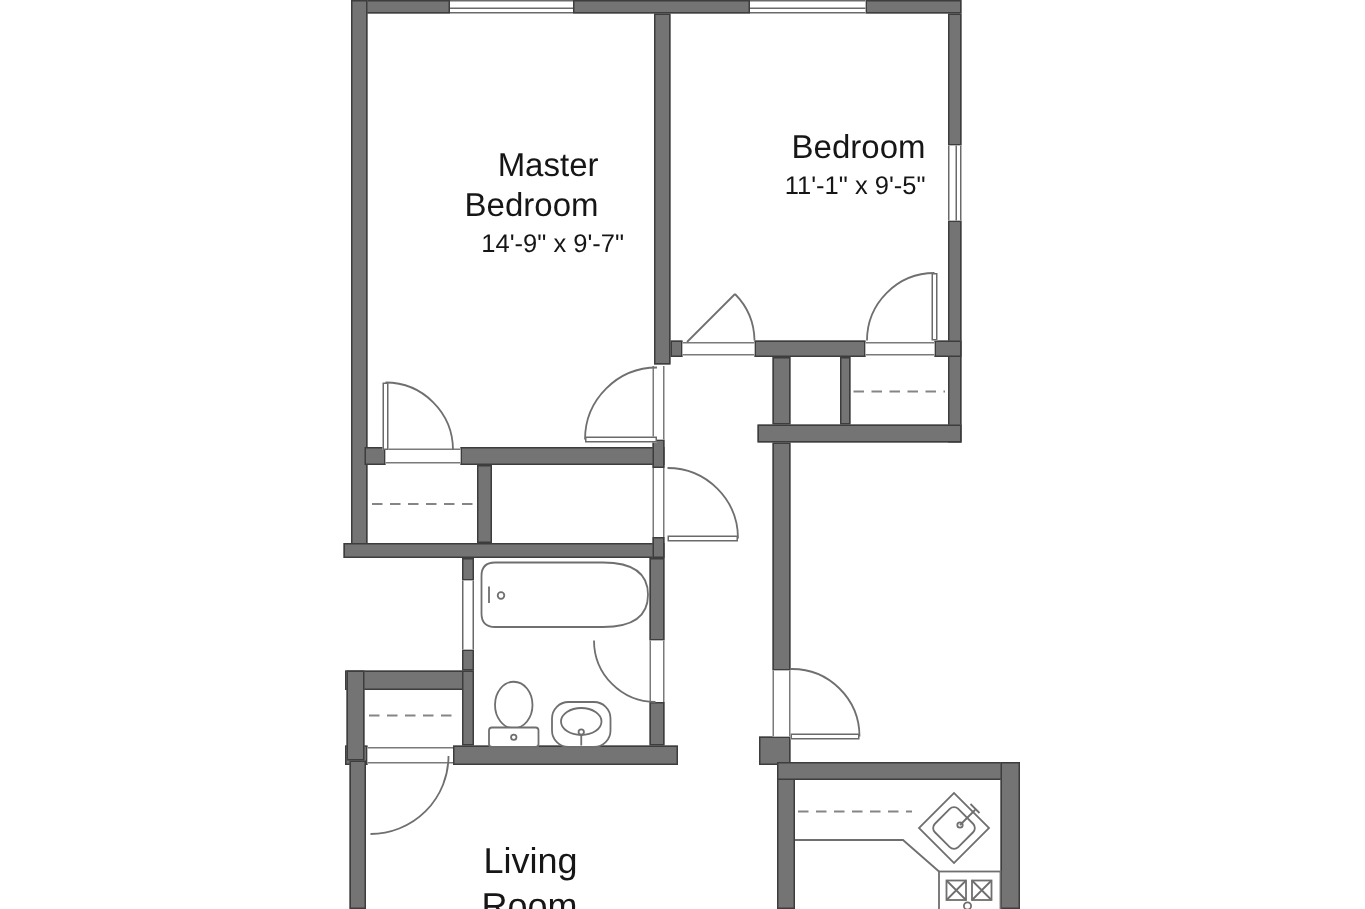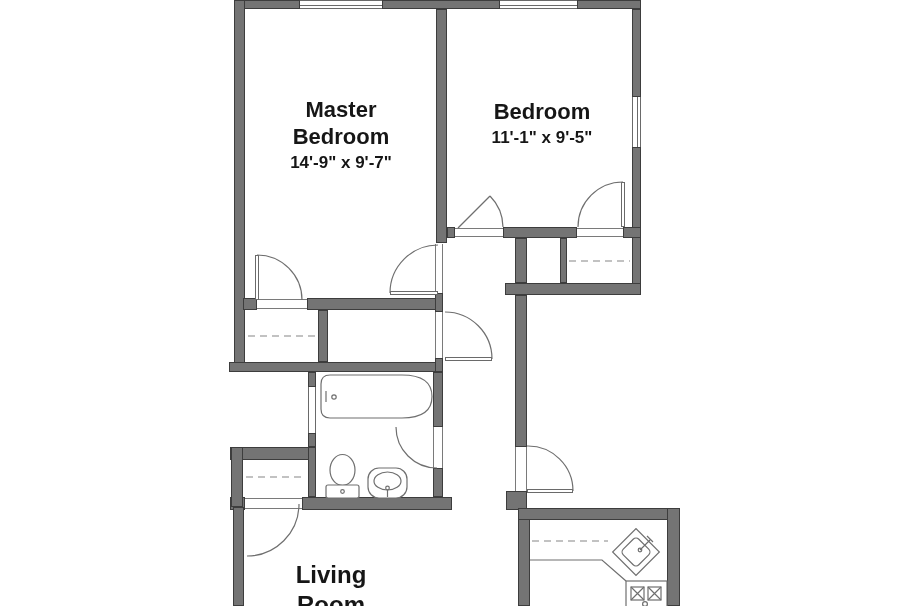--- a/index.html
+++ b/index.html
@@ -9,21 +9,21 @@
   }
   .wall{position:absolute;background:#747474;border:1px solid #3d3d3d;box-sizing:border-box;}
   .window-h{position:absolute;background:#ffffff;border-top:1px solid #6a6a6a;border-bottom:1px solid #6a6a6a;box-sizing:border-box;}
   .window-h .mull{position:absolute;left:0;right:0;top:50%;height:1px;background:#6a6a6a;}
   .window-v{position:absolute;background:#ffffff;border-left:1px solid #6a6a6a;border-right:1px solid #6a6a6a;box-sizing:border-box;}
   .window-v .mull{position:absolute;top:0;bottom:0;left:50%;width:1px;background:#6a6a6a;}
   .thr-h{position:absolute;background:#ffffff;border-top:1px solid #7a7a7a;border-bottom:1px solid #7a7a7a;box-sizing:border-box;}
   .thr-v{position:absolute;background:#ffffff;border-left:1px solid #7a7a7a;border-right:1px solid #7a7a7a;box-sizing:border-box;}
   .leaf{position:absolute;background:#ffffff;border:1px solid #6a6a6a;box-sizing:border-box;}
   .overlay{position:absolute;left:0;top:0;}
-  .label{position:absolute;text-align:center;line-height:1.2;font-weight:bold;}
+  .label{position:absolute;text-align:right;line-height:1.2;}
   .room-name{font-size:22px;line-height:27px;}
   .room-name.narrow{width:116px;margin:0 auto;}
   .room-dims{font-size:17px;margin-top:3px;white-space:nowrap;}
   .living-name{font-size:24px;line-height:30px;}
 </style>
 </head>
 <body>
 
 <div class="plan">
 
@@ -150,21 +150,21 @@
       </g>
       <circle cx="645" cy="604" r="2.4" fill="none"></circle>
     </g>
   </svg>
 
   <div class="label" style="left:266px;top:96px;width:150px">
     <div class="room-name narrow">Master Bedroom</div>
     <div class="room-dims">14'-9" x 9'-7"</div>
   </div>
 
-  <div class="label" style="left:467px;top:98px;width:150px">
+  <div class="label" style="left:467px;top:84px;width:150px">
     <div class="room-name">Bedroom</div>
     <div class="room-dims">11'-1" x 9'-5"</div>
   </div>
 
 
   <div class="label" style="left:277px;top:560px;width:108px">
     <div class="living-name">Living Room</div>
   </div>
 
 </div>

